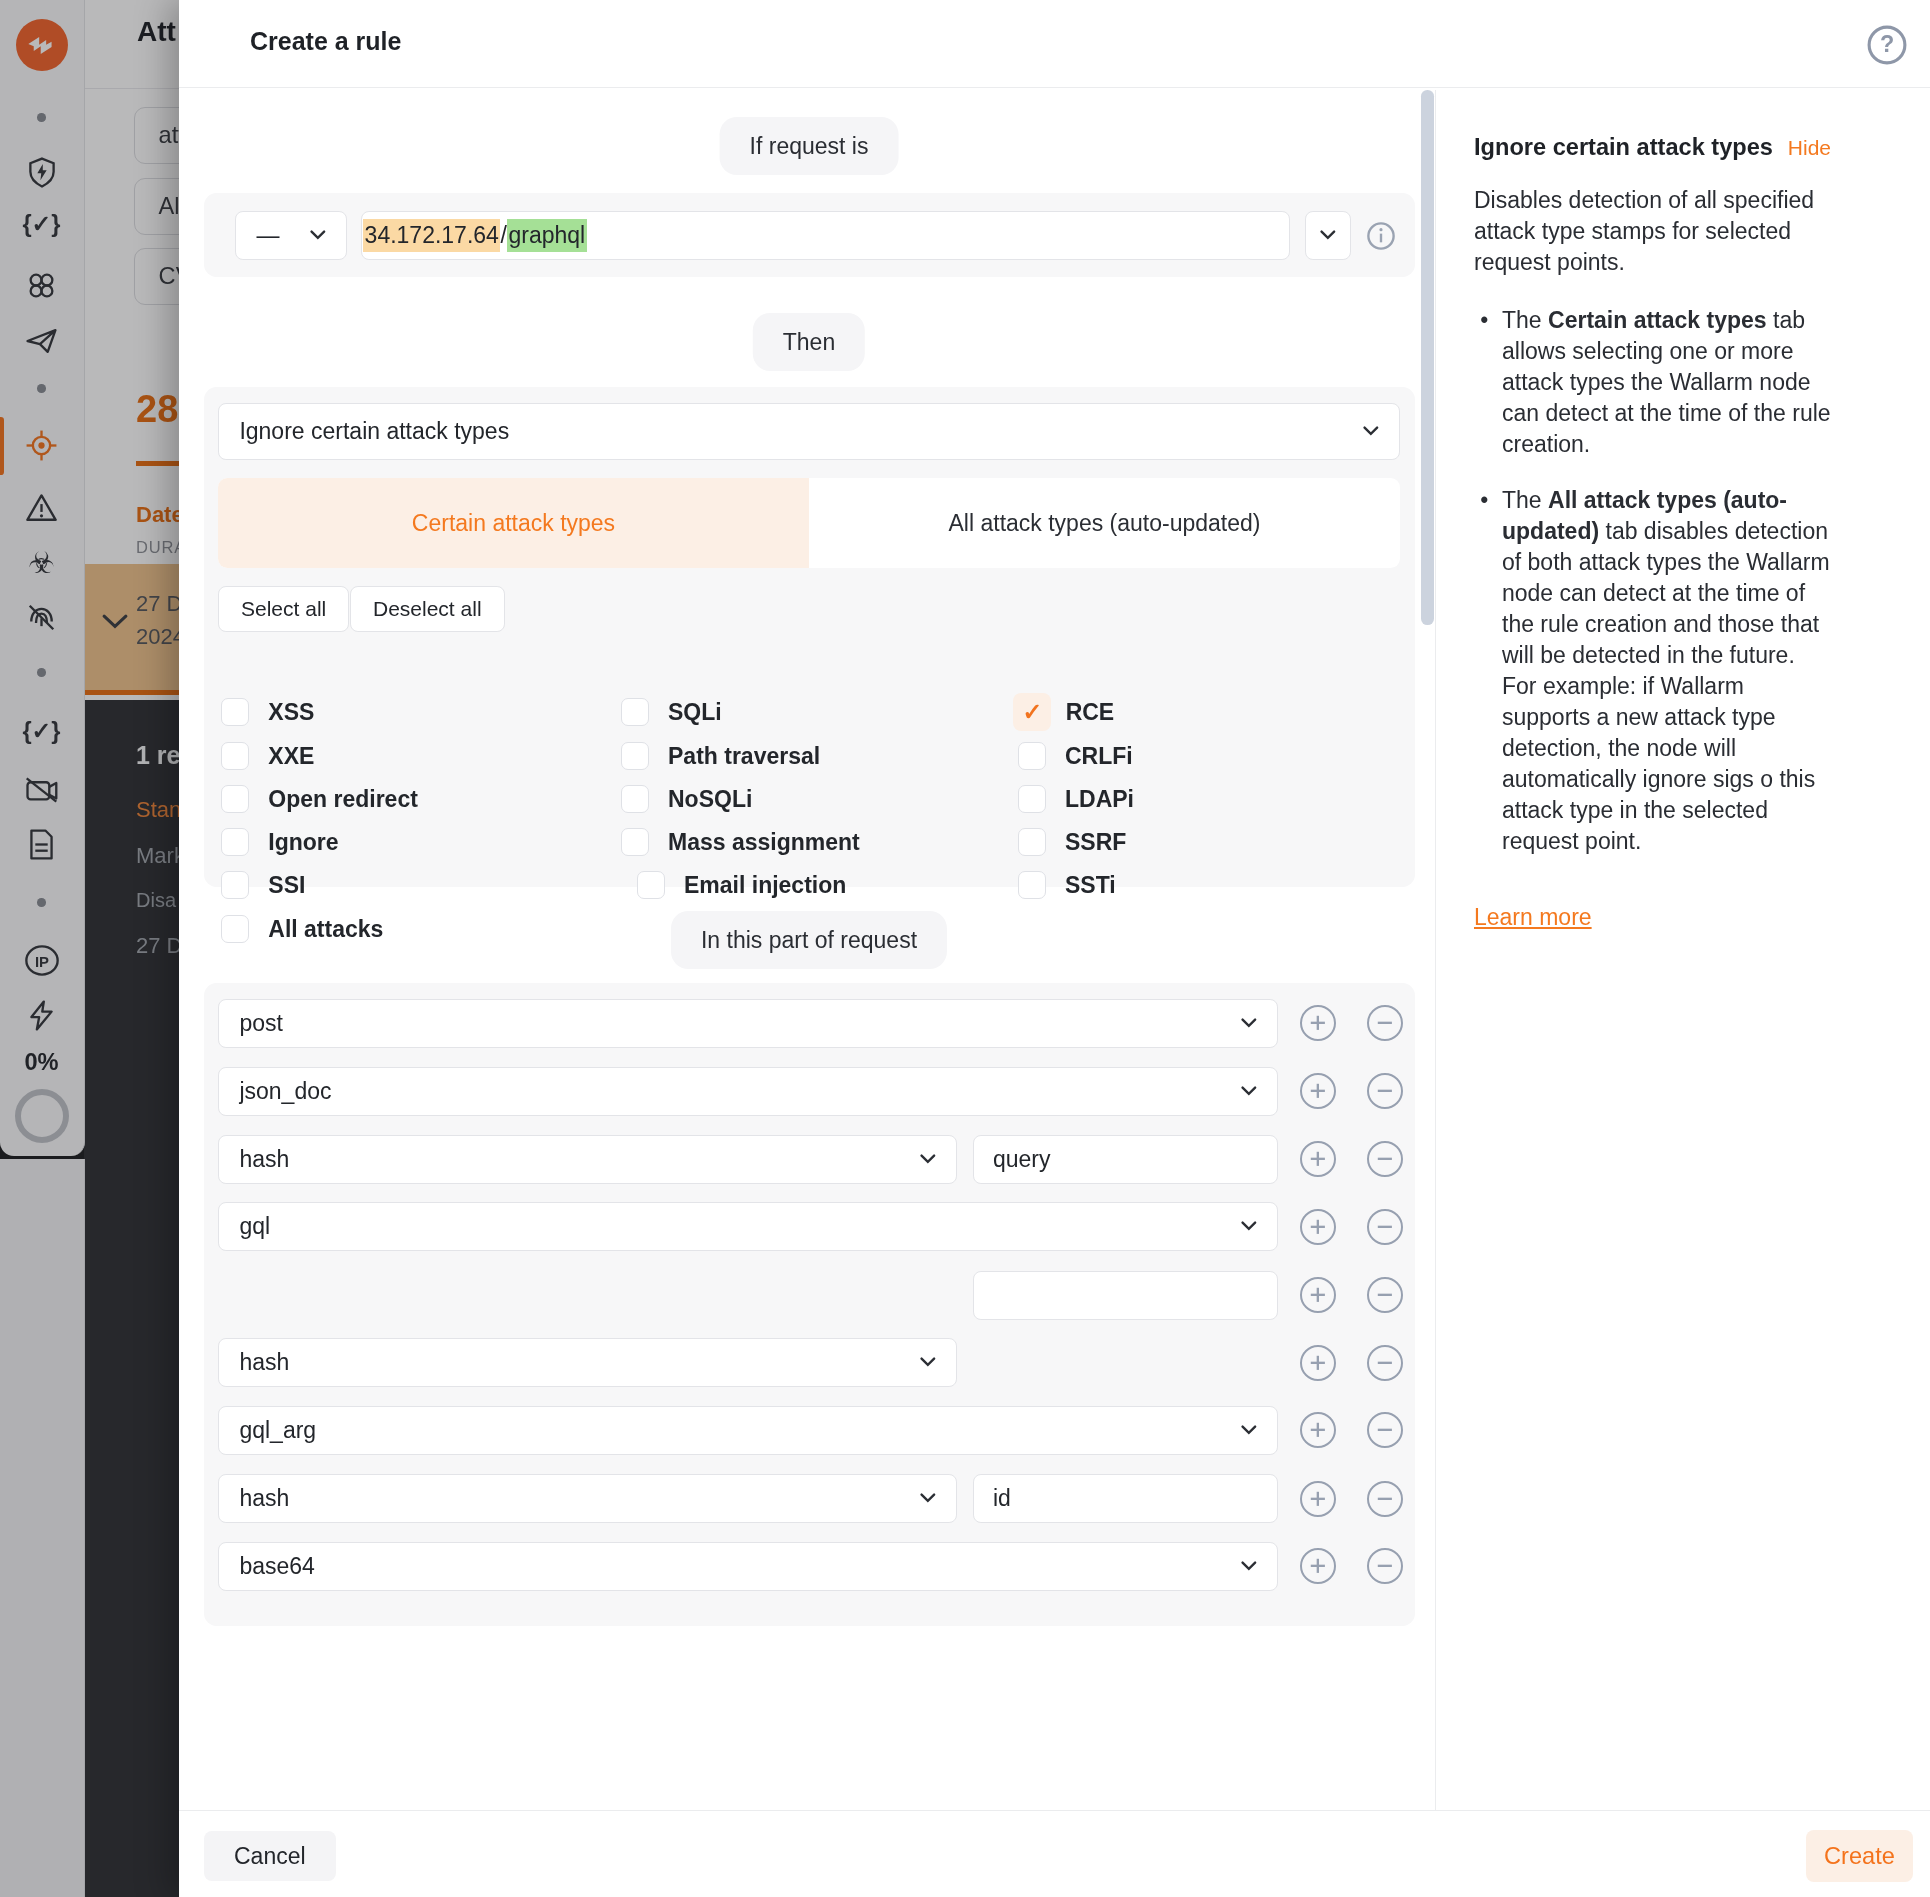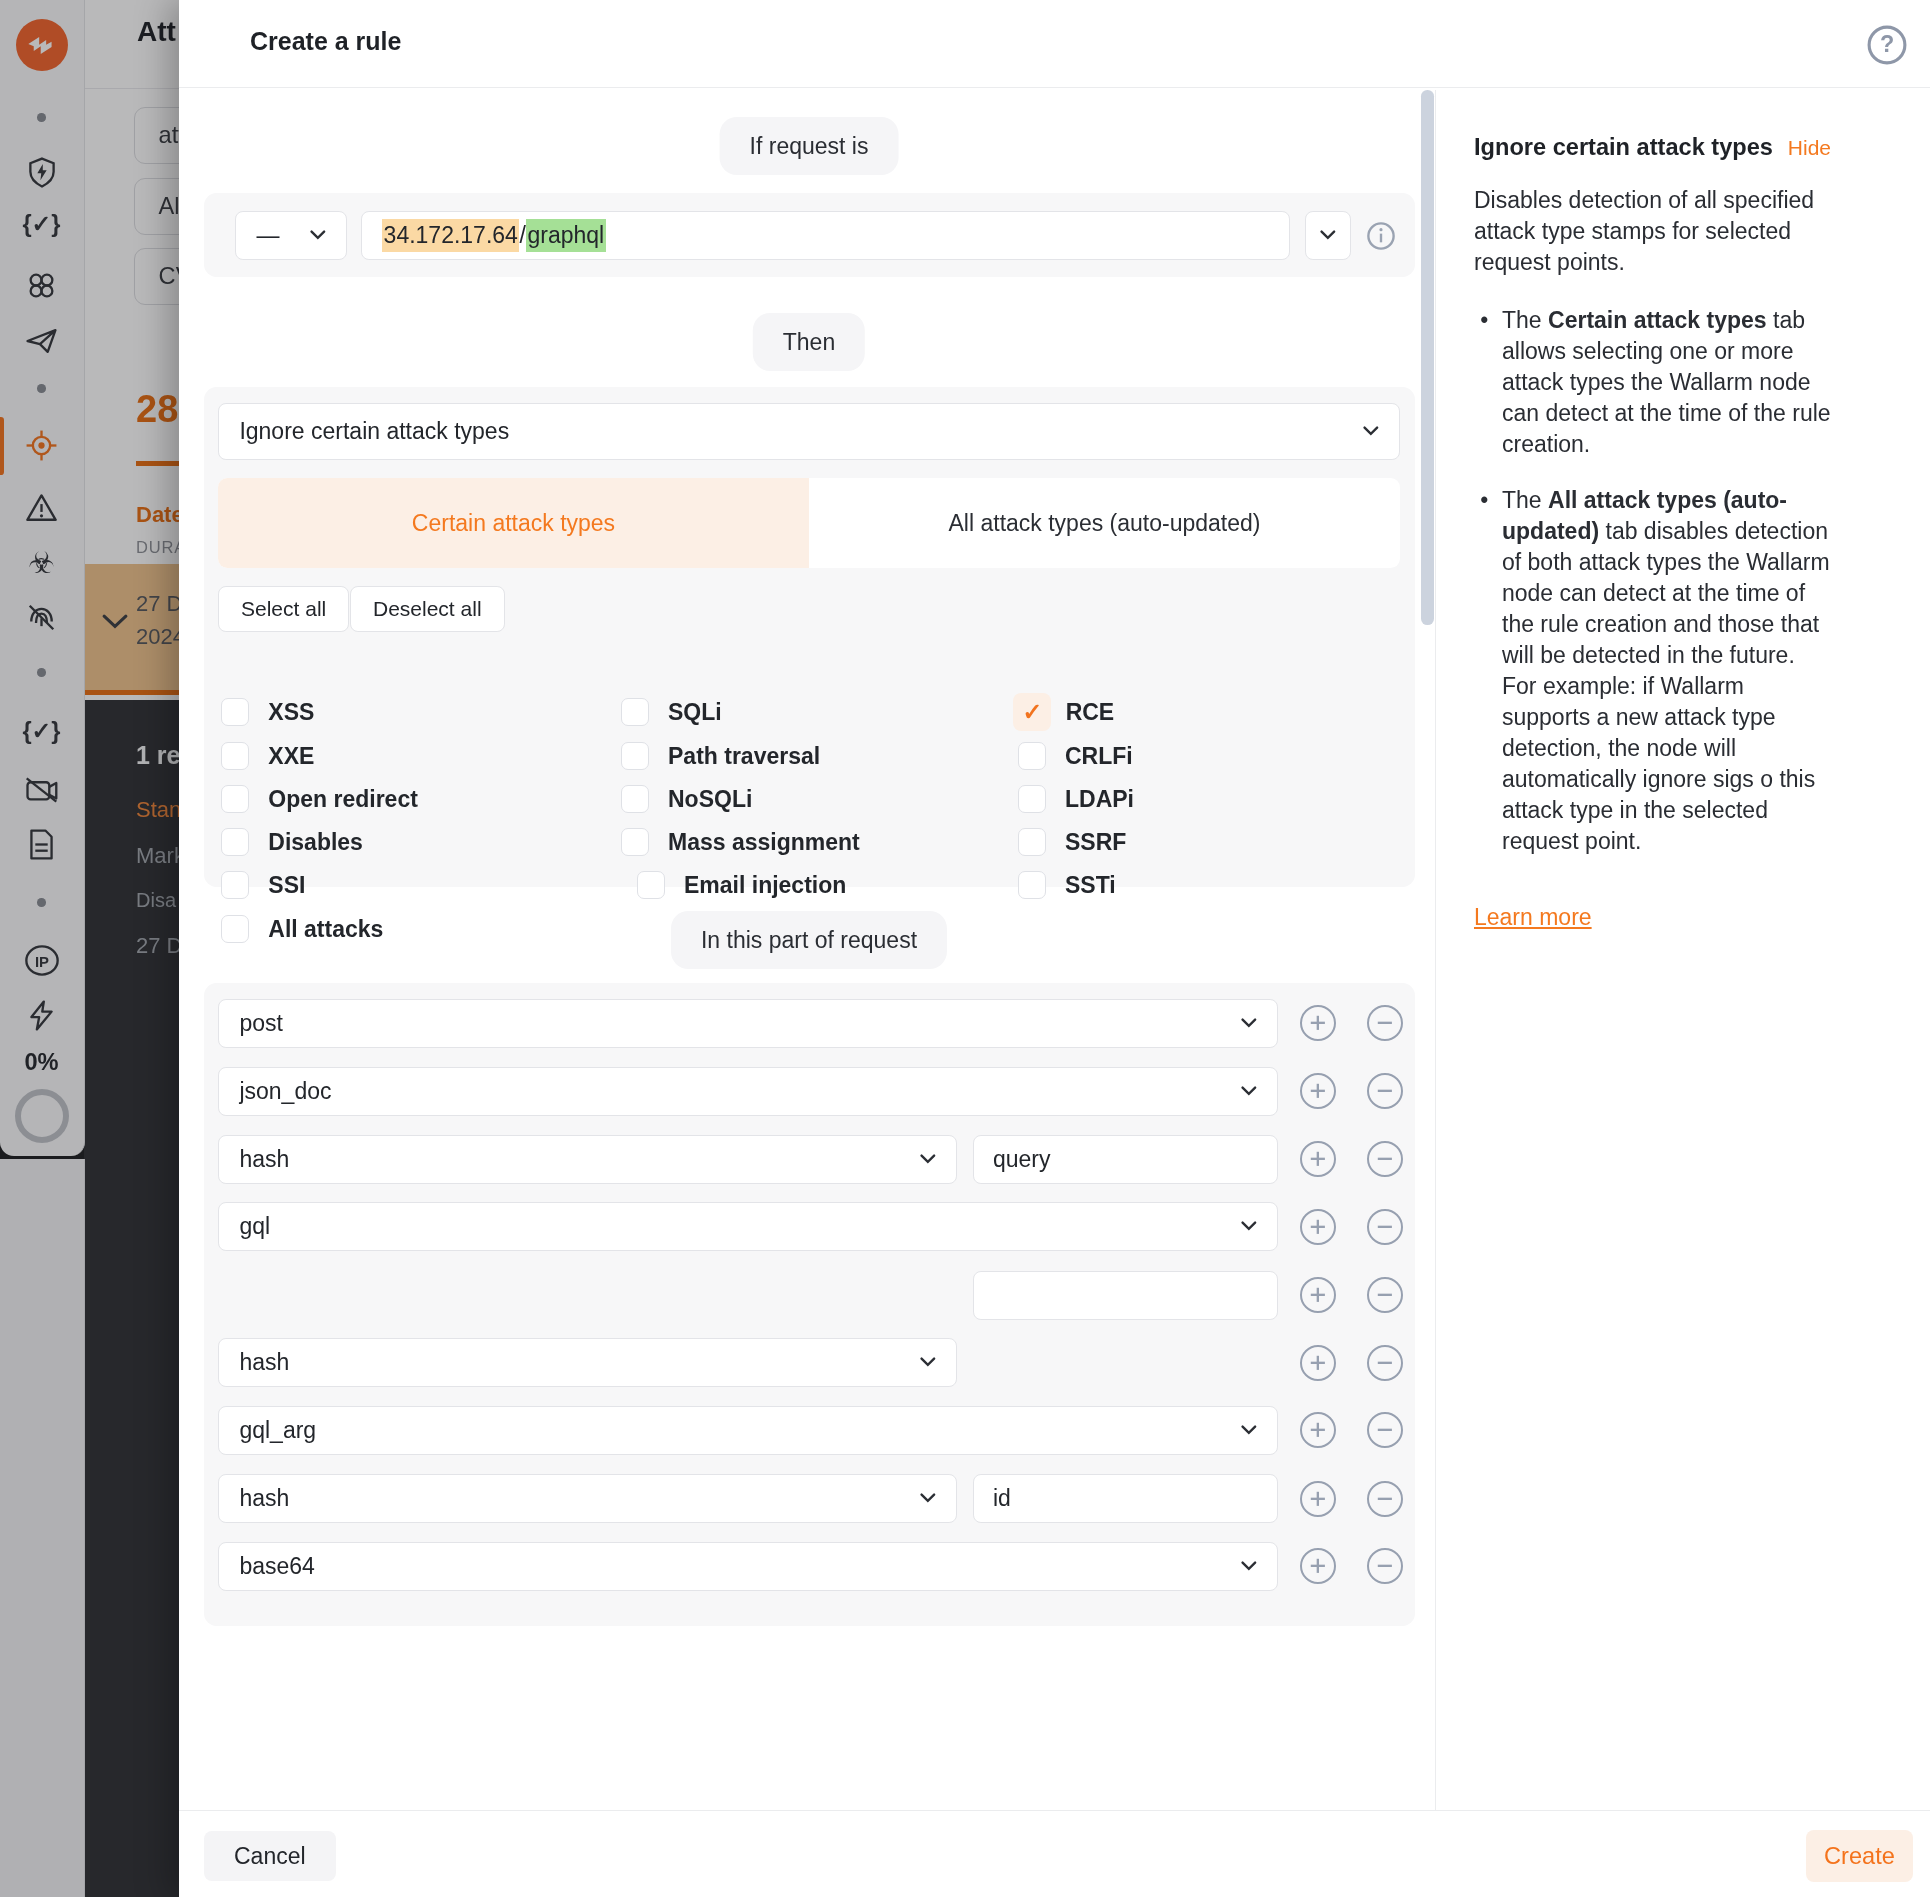--- a/index.html
+++ b/index.html
@@ -59,21 +59,21 @@
     position:absolute;background:#fff;border:1.6px solid #e3e4e8;border-radius:7.9px;box-sizing:border-box;
     display:flex;align-items:center;font-size:23px;color:#23262b;padding:0 20.4px;cursor:pointer;
   }
   .selbox .chev{margin-left:auto;}
   .txt{
     position:absolute;background:#fff;border:1.6px solid #e3e4e8;border-radius:7.9px;box-sizing:border-box;
     font-size:23px;color:#23262b;padding:0 19px;font-family:"Liberation Sans",sans-serif;outline:none;
   }
   .uri-box{
     position:absolute;left:157px;top:18px;width:929px;height:49px;background:#fff;border:1.6px solid #e3e4e8;
-    border-radius:7.9px;box-sizing:border-box;display:flex;align-items:center;padding:0 20px;font-size:23px;
+    border-radius:7.9px;box-sizing:border-box;display:flex;align-items:center;padding:0 1px;font-size:23px;
   }
   .tok-host{background:#fbd9a4;padding:3.1px 1.6px;}
   .tok-path{background:#a5e096;padding:3.1px 1.6px;}
   .sq-btn{
     position:absolute;width:46px;height:49px;background:#fff;border:1.6px solid #e3e4e8;border-radius:7.9px;
     box-sizing:border-box;display:flex;align-items:center;justify-content:center;cursor:pointer;
   }
   .info-ic{position:absolute;display:flex;align-items:center;justify-content:center;}
   .tabs{position:absolute;left:14px;top:91px;width:1182px;height:90px;border-radius:9.4px;overflow:hidden;display:flex;background:#fff;}
   .tab{flex:1;display:flex;align-items:center;justify-content:center;font-size:23px;color:#2b2e34;cursor:pointer;}
@@ -352,21 +352,21 @@
       <div class="cb-item" style="left:17.3px;top:355px;">
           <span class="cb"></span>
           <span class="cb-label">XXE</span>
         </div>
       <div class="cb-item" style="left:17.3px;top:398px;">
           <span class="cb"></span>
           <span class="cb-label">Open redirect</span>
         </div>
       <div class="cb-item" style="left:17.3px;top:441px;">
           <span class="cb"></span>
-          <span class="cb-label">Disables</span>
+          <span class="cb-label">Ignore</span>
         </div>
       <div class="cb-item" style="left:17.3px;top:484px;">
           <span class="cb"></span>
           <span class="cb-label">SSI</span>
         </div>
       <div class="cb-item" style="left:17.3px;top:528px;">
           <span class="cb"></span>
           <span class="cb-label">All attacks</span>
         </div>
 

